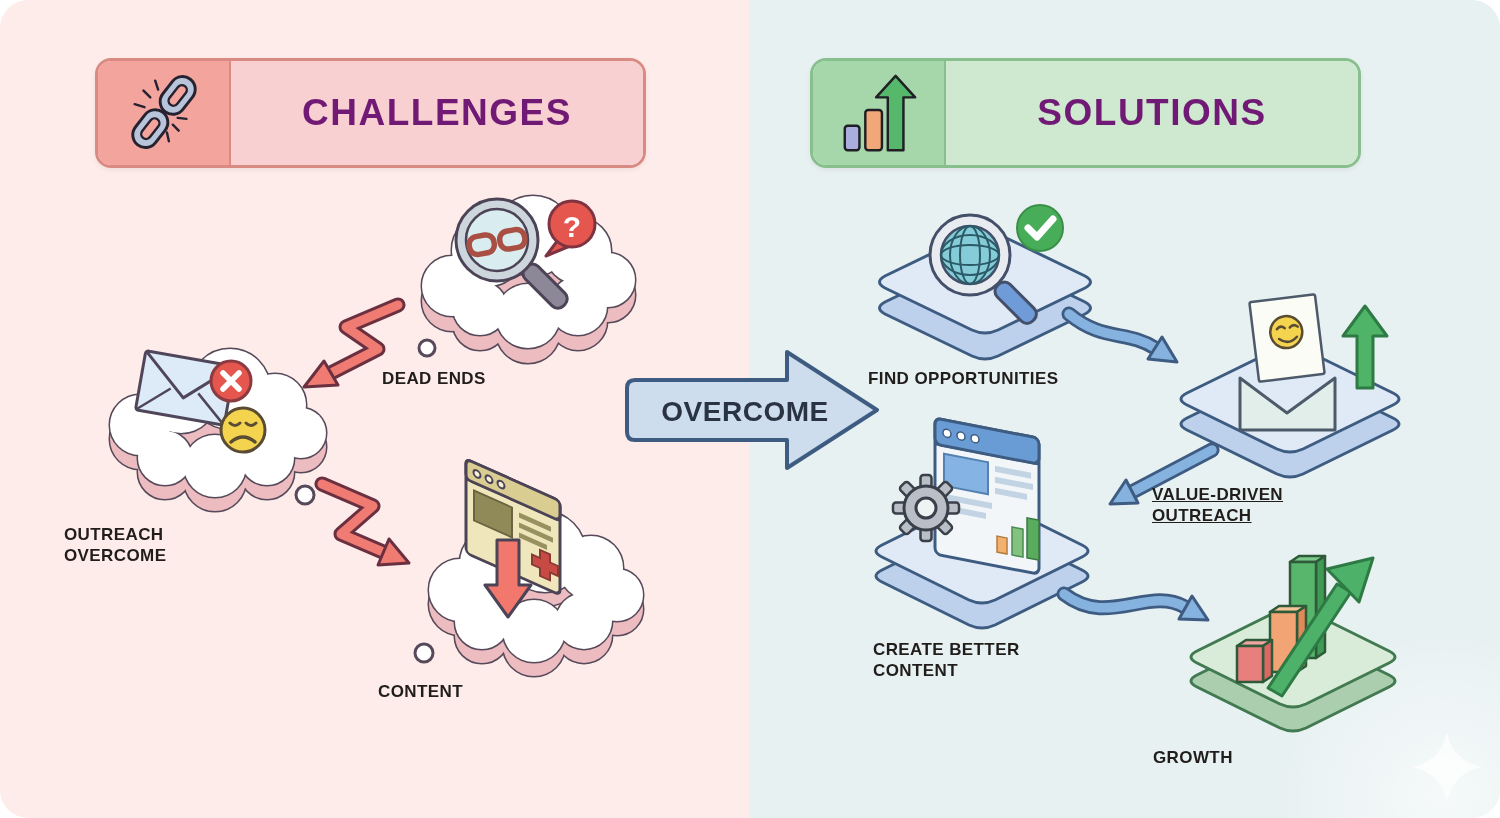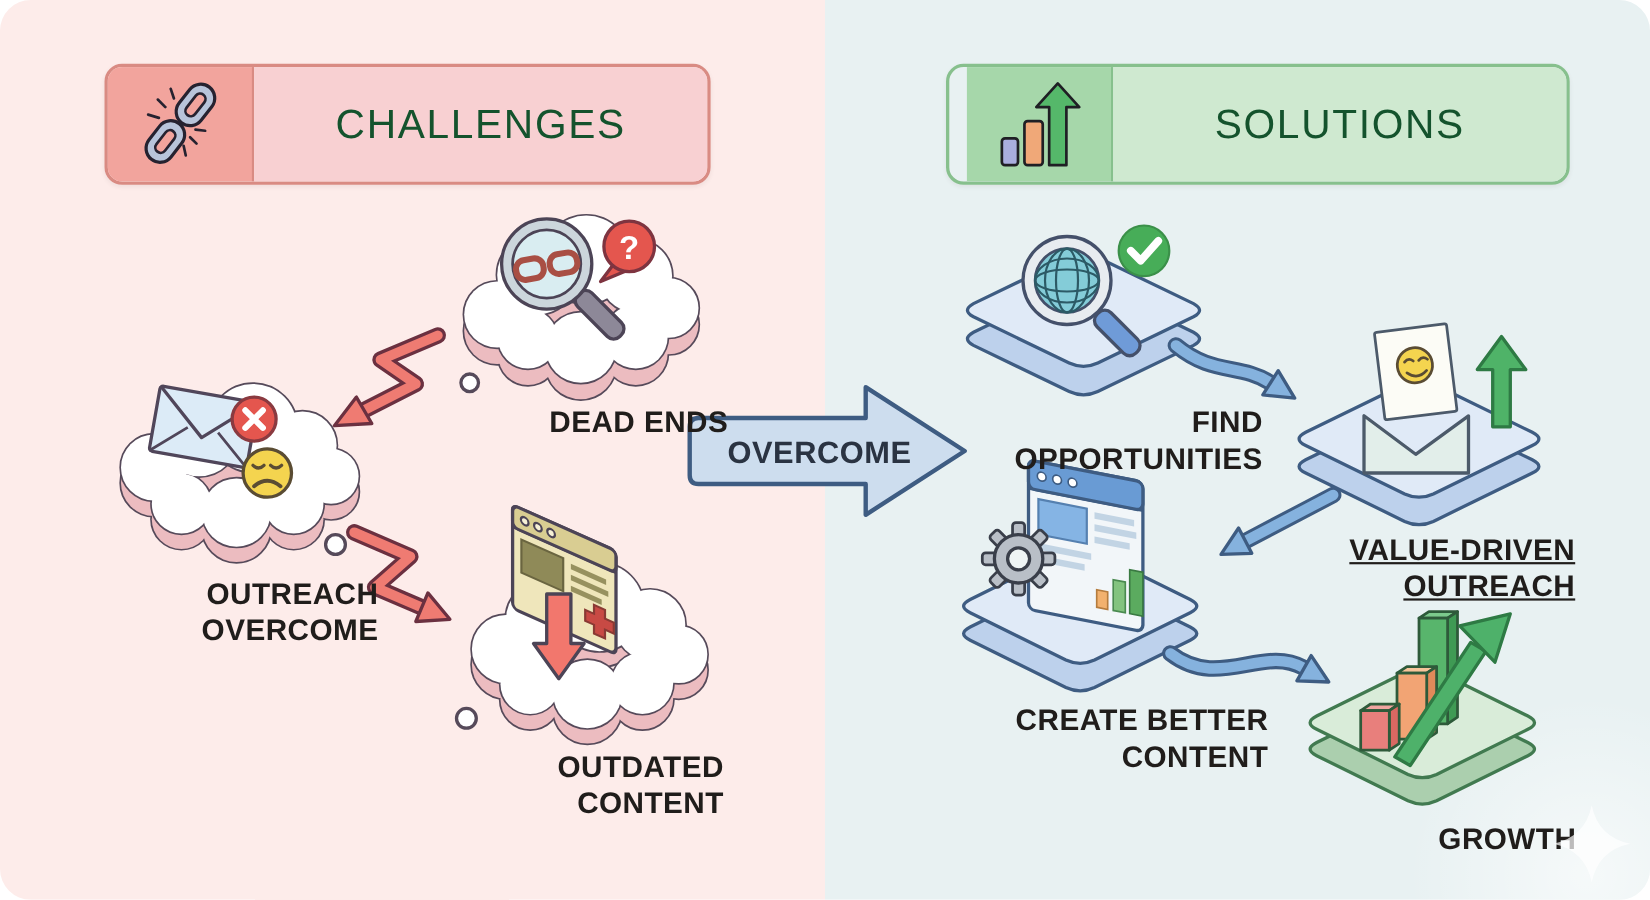--- a/index.html
+++ b/index.html
@@ -15,37 +15,37 @@
     background:radial-gradient(circle at 78% 88%, rgba(255,255,255,.6), rgba(255,255,255,0) 62%);
   }
   .abs{position:absolute;}
   
   .header{
     position:absolute;top:58px;width:545px;height:104px;display:flex;
     border-radius:16px;overflow:hidden;border:3px solid;
     box-shadow:0 2px 4px rgba(90,60,60,0.08);
   }
   .header--challenges{left:95px;border-color:#d98b83;}
-  .header--solutions{left:860px;border-color:#87c08d;padding-left:16px;}
+  .header--solutions{left:810px;border-color:#87c08d;}
   .header__icon{
     width:131px;display:flex;align-items:center;justify-content:center;flex:0 0 auto;
     border-right:2.5px solid;
   }
   .header--challenges .header__icon{background:#f2a49d;border-right-color:#d98b83;}
   .header--solutions .header__icon{background:#a6d7aa;border-right-color:#87c08d;}
   .header__label{
     flex:1;display:flex;align-items:center;justify-content:center;
-    font-size:37px;font-weight:400;letter-spacing:1.5px;color:#14532d;
+    font-size:37px;font-weight:700;letter-spacing:1.5px;color:#701a75;
   }
   .header--challenges .header__label{background:#f8d0d2;}
   .header--solutions .header__label{background:#cfe9d0;}
   
   .node-label{
-    position:absolute;width:280px;text-align:right;font-weight:700;
-    font-size:27px;line-height:1.24;letter-spacing:.4px;color:#201d1b;
+    position:absolute;width:280px;text-align:left;font-weight:700;
+    font-size:17px;line-height:1.24;letter-spacing:.4px;color:#201d1b;
   }
   .node-label .line{display:block;}
   
   .cloud-outline{fill:#ffffff;stroke:#564a5a;stroke-width:3;}
   .cloud-outline.pink{fill:#ecbcc0;}
   .cloud-cover{fill:#ffffff;stroke:none;}
   .cloud-cover.pink{fill:#ecbcc0;}
   svg text{font-family:"Liberation Sans",sans-serif;}
 </style>
 </head>
@@ -338,21 +338,20 @@
   </svg>
 
   <div class="node-label" style="left:382px;top:368px;">
     <span class="line">DEAD ENDS</span>
   </div>
   <div class="node-label" style="left:64px;top:524px;">
     <span class="line">OUTREACH</span>
     <span class="line">OVERCOME</span>
   </div>
   <div class="node-label" style="left:378px;top:681px;">
-    <span class="line">OUTDATED</span>
     <span class="line">CONTENT</span>
   </div>
   <div class="node-label" style="left:868px;top:368px;">
     <span class="line">FIND OPPORTUNITIES</span>
   </div>
   <div class="node-label" style="left:1152px;top:484px;text-decoration:underline;">
     <span class="line">VALUE-DRIVEN</span>
     <span class="line">OUTREACH</span>
   </div>
   <div class="node-label" style="left:873px;top:639px;">

